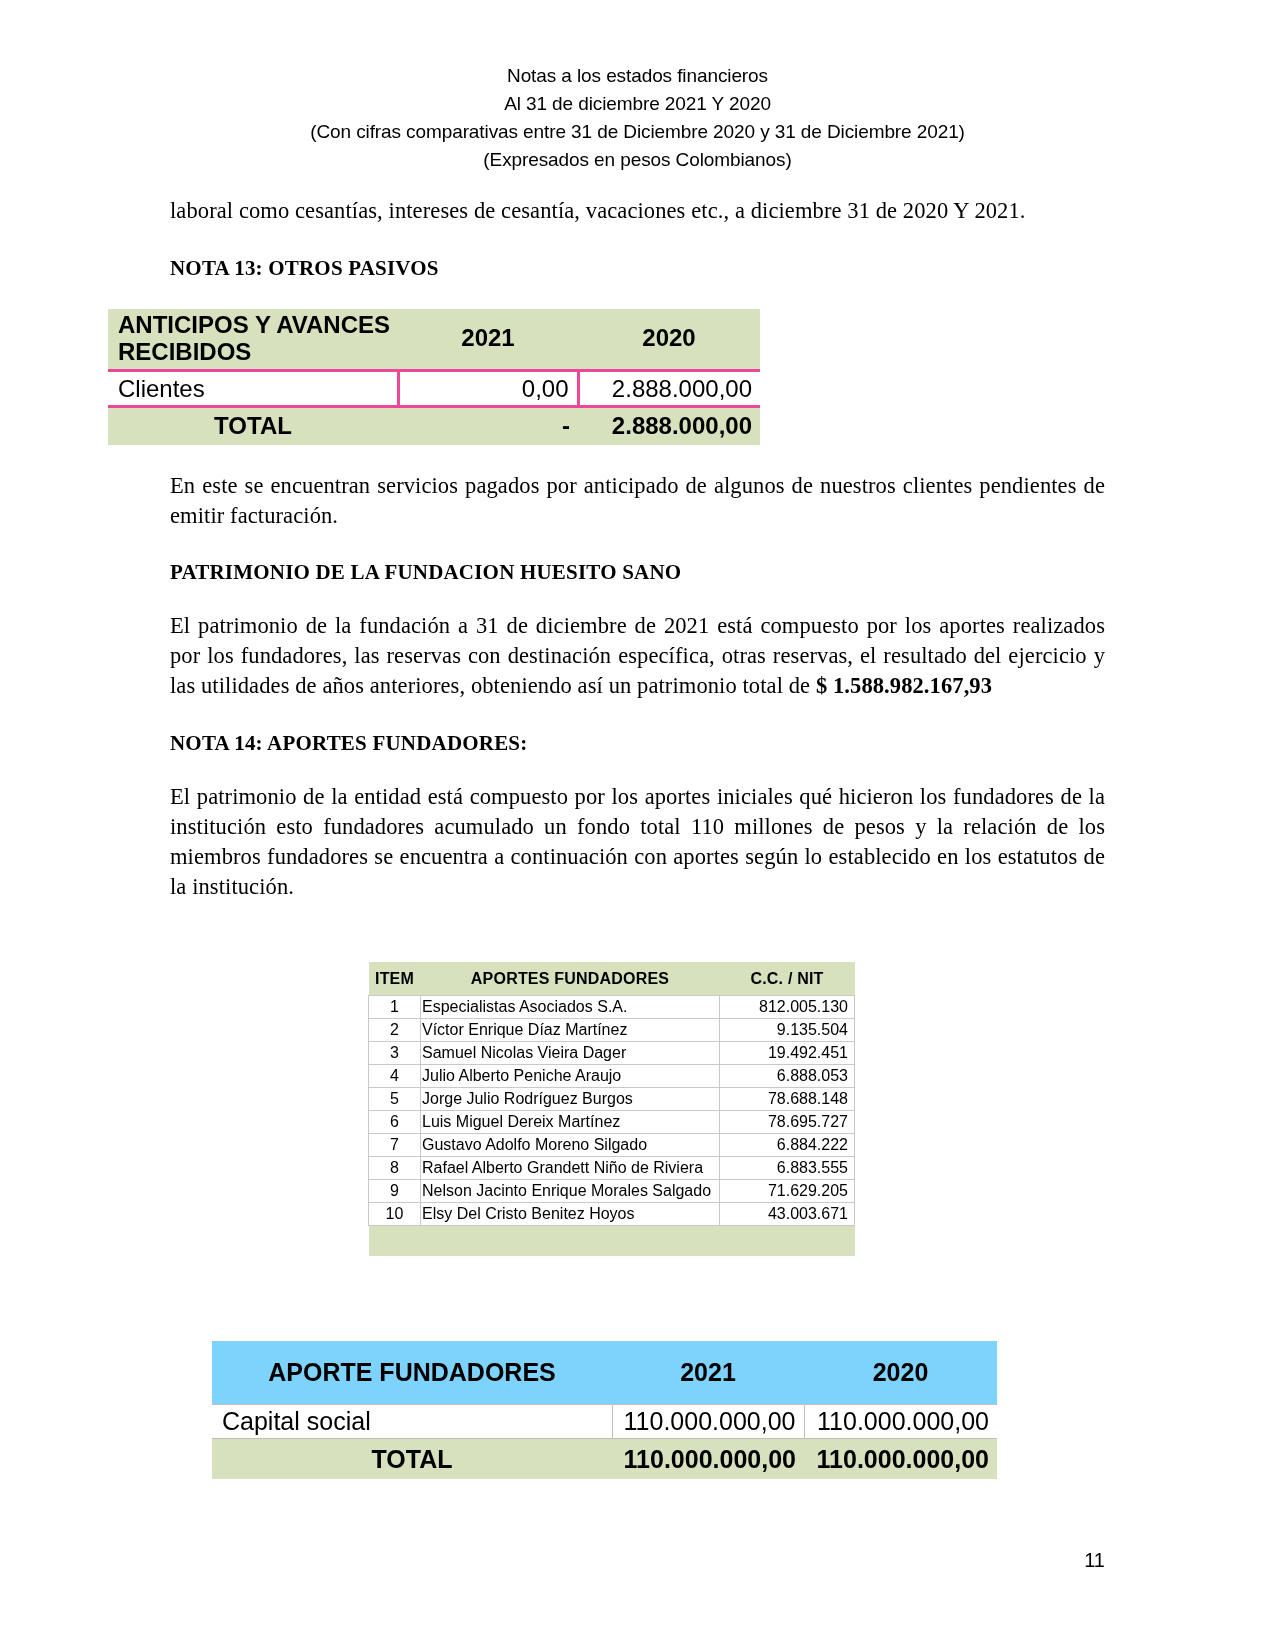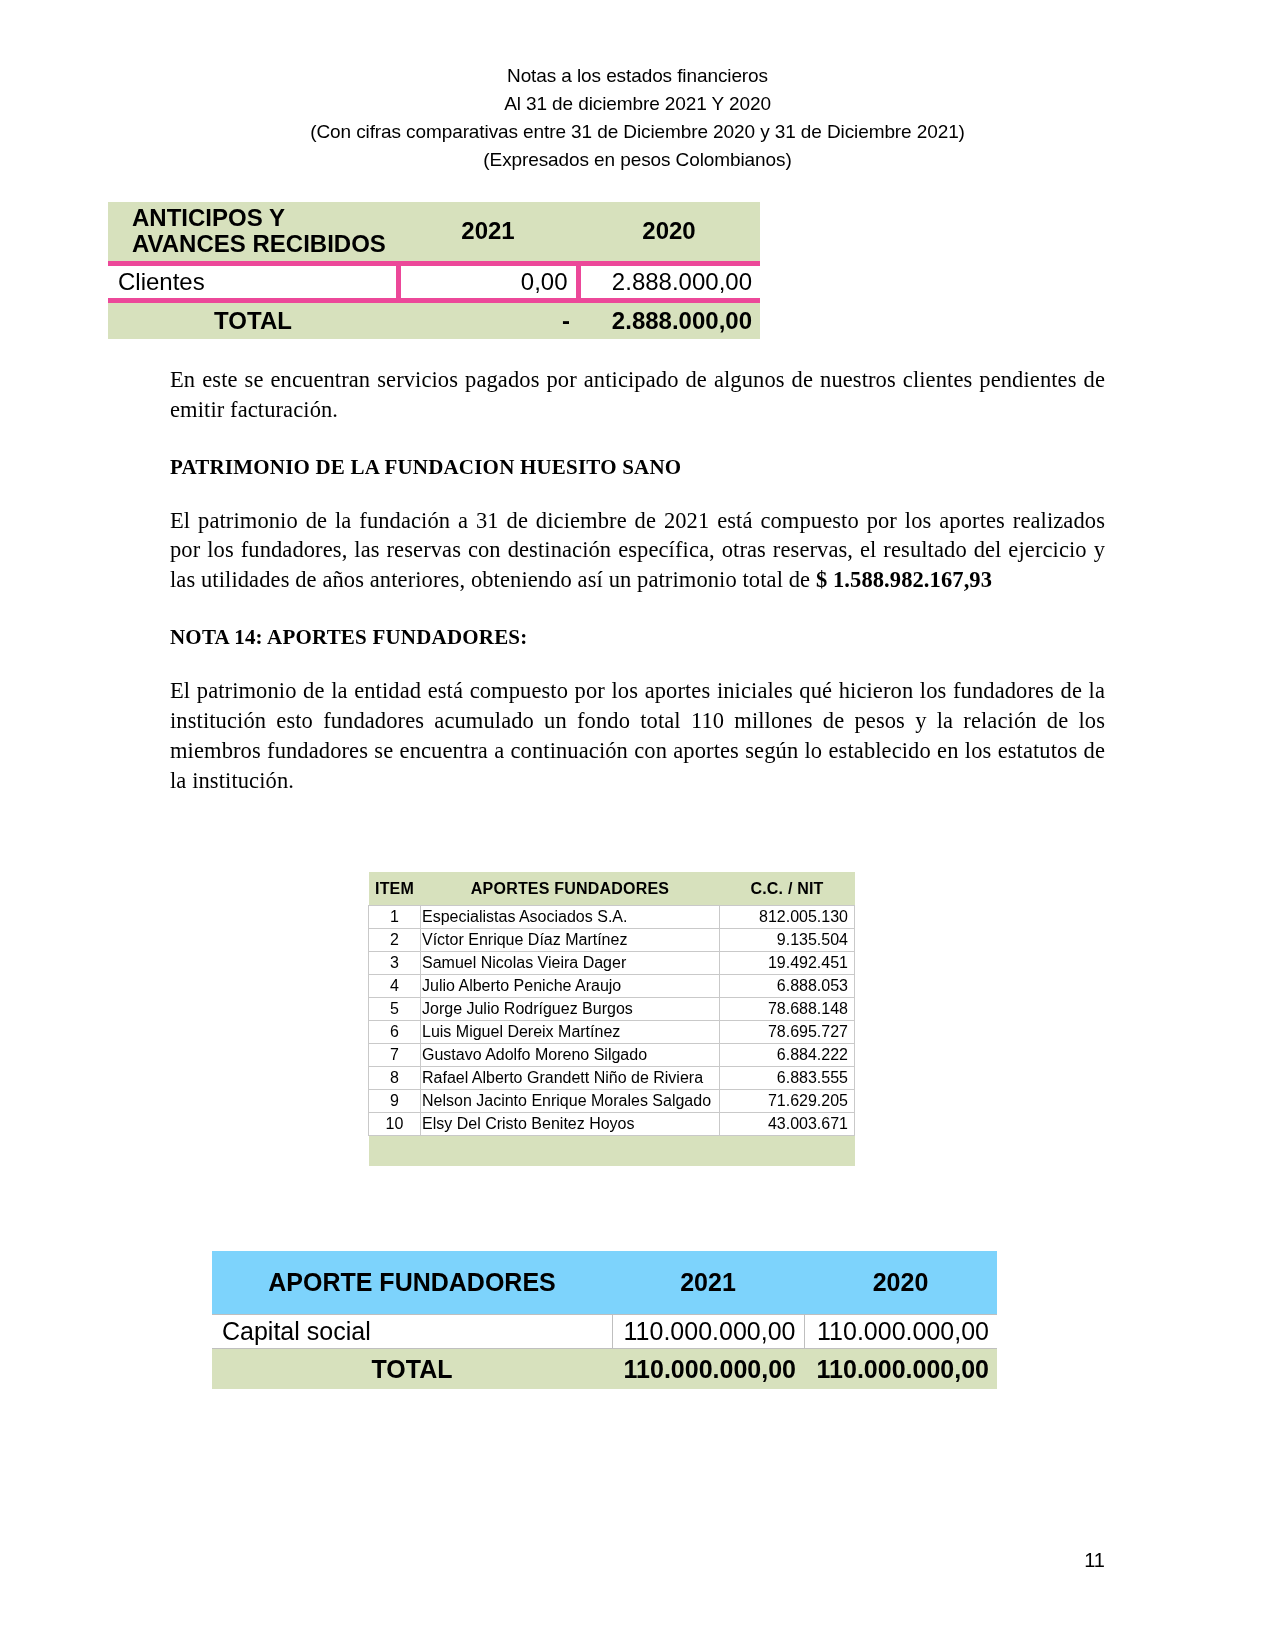--- a/index.html
+++ b/index.html
@@ -81,43 +81,43 @@
     margin: 28px 0 0 108px;
   }
   .tbl-anticipos .hdr td {
     background: #d7e1bd;
     font-weight: bold;
     font-size: 24px;
     text-align: center;
     height: 62px;
     line-height: 1.12;
   }
-  .tbl-anticipos .hdr td.c1 { text-align: left; padding-left: 24px; margin-top: 48px; }
+  .tbl-anticipos .hdr td.c1 { text-align: left; padding-left: 10px; margin-top: 48px; }
   .tbl-anticipos .data td {
     background: #ffffff;
     font-size: 24px;
     height: 36px;
-    border: 5px solid #ec4899;
+    border: 3px solid #ec4899;
   }
   .tbl-anticipos .data td.lbl { text-align: left; padding-left: 10px; border-left: none; }
   .tbl-anticipos .data td.num { text-align: right; padding-right: 8px; }
   .tbl-anticipos .data td.num.last { border-right: none; }
   .tbl-anticipos .total td {
     background: #d7e1bd;
     font-weight: bold;
     font-size: 24px;
     height: 38px;
   }
   .tbl-anticipos .total td.lbl { text-align: center; }
   .tbl-anticipos .total td.num { text-align: right; padding-right: 8px; }
 
   
   .tbl-fundadores {
     width: 486px;
-    margin: 76px 0 0 368px;
+    margin: 60px 0 0 368px;
     font-size: 15.5px;
     border-radius: 31px;
   }
   .tbl-fundadores .hdr td {
     background: #d7e1bd;
     font-weight: bold;
     font-size: 16px;
     height: 34px;
     text-align: center;
     letter-spacing: 0.2px;
@@ -181,20 +181,26 @@
 
 <div class="page">
 
   <div class="doc-header">
     <div class="subline">Notas a los estados financieros</div>
     <div class="subline">Al 31 de diciembre 2021 Y 2020</div>
     <div class="subline">(Con cifras comparativas entre 31 de Diciembre 2020 y 31 de Diciembre 2021)</div>
     <div class="subline">(Expresados en pesos Colombianos)</div>
   </div>
 
+  <div class="content">
+
+    <p class="body-text first-para">laboral como cesantías, intereses de cesantía, vacaciones etc., a diciembre 31 de 2020 Y 2021.</p>
+
+    <h3 class="note-heading">NOTA 13: OTROS PASIVOS</h3>
+  </div>
 
   <table class="xl-table tbl-anticipos">
     <colgroup>
       <col style="width:290px">
       <col style="width:180px">
       <col style="width:182px">
     </colgroup>
     <tbody>
       <tr class="hdr">
         <td class="c1">ANTICIPOS Y AVANCES RECIBIDOS</td>

